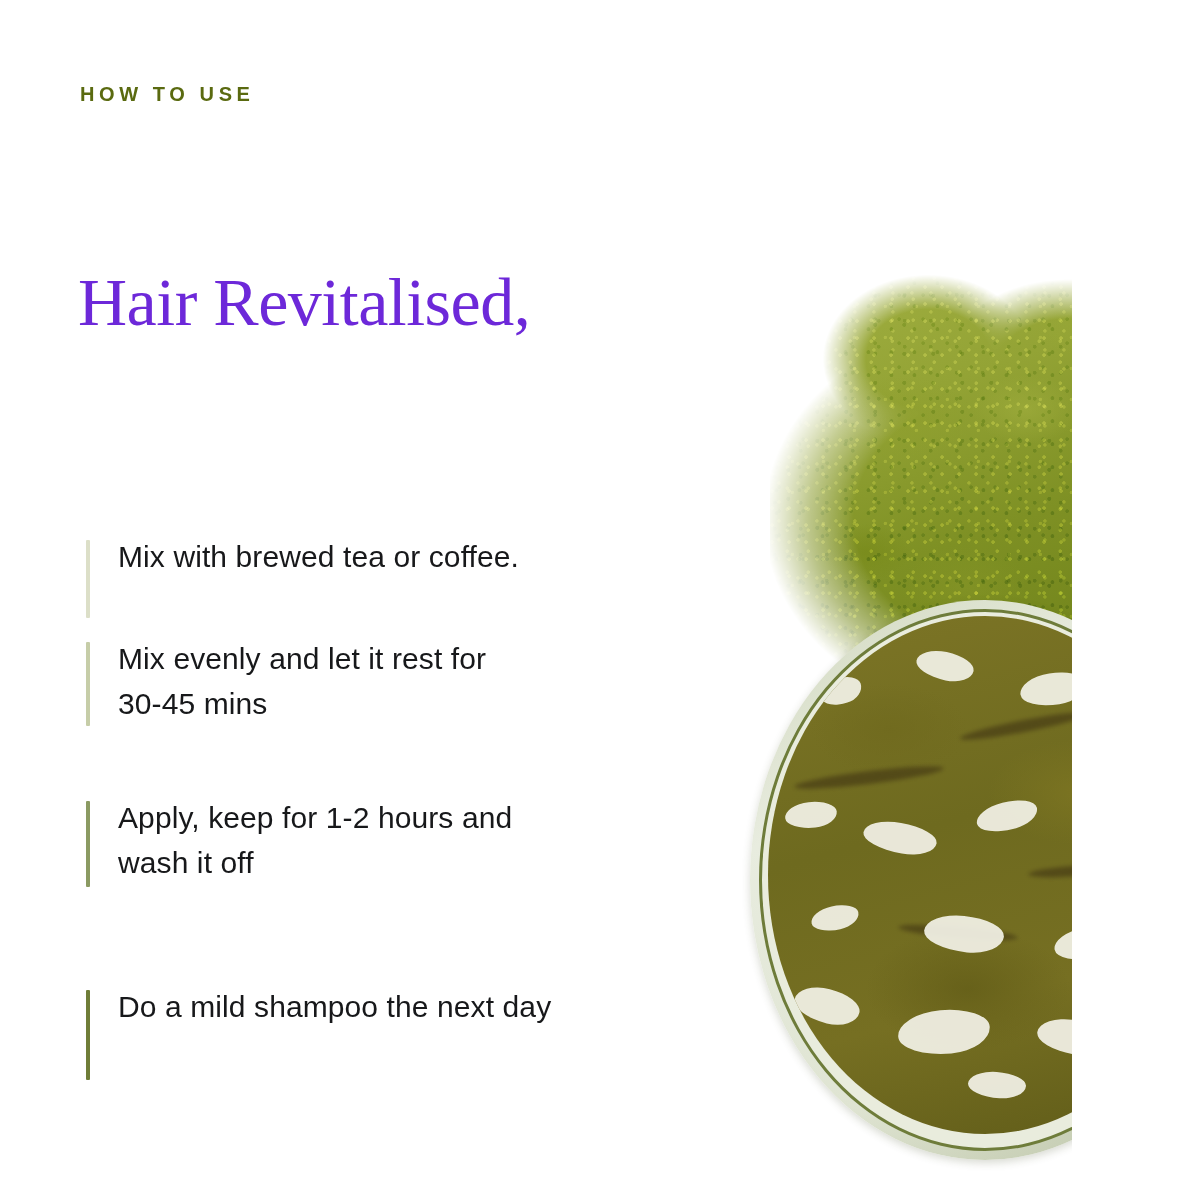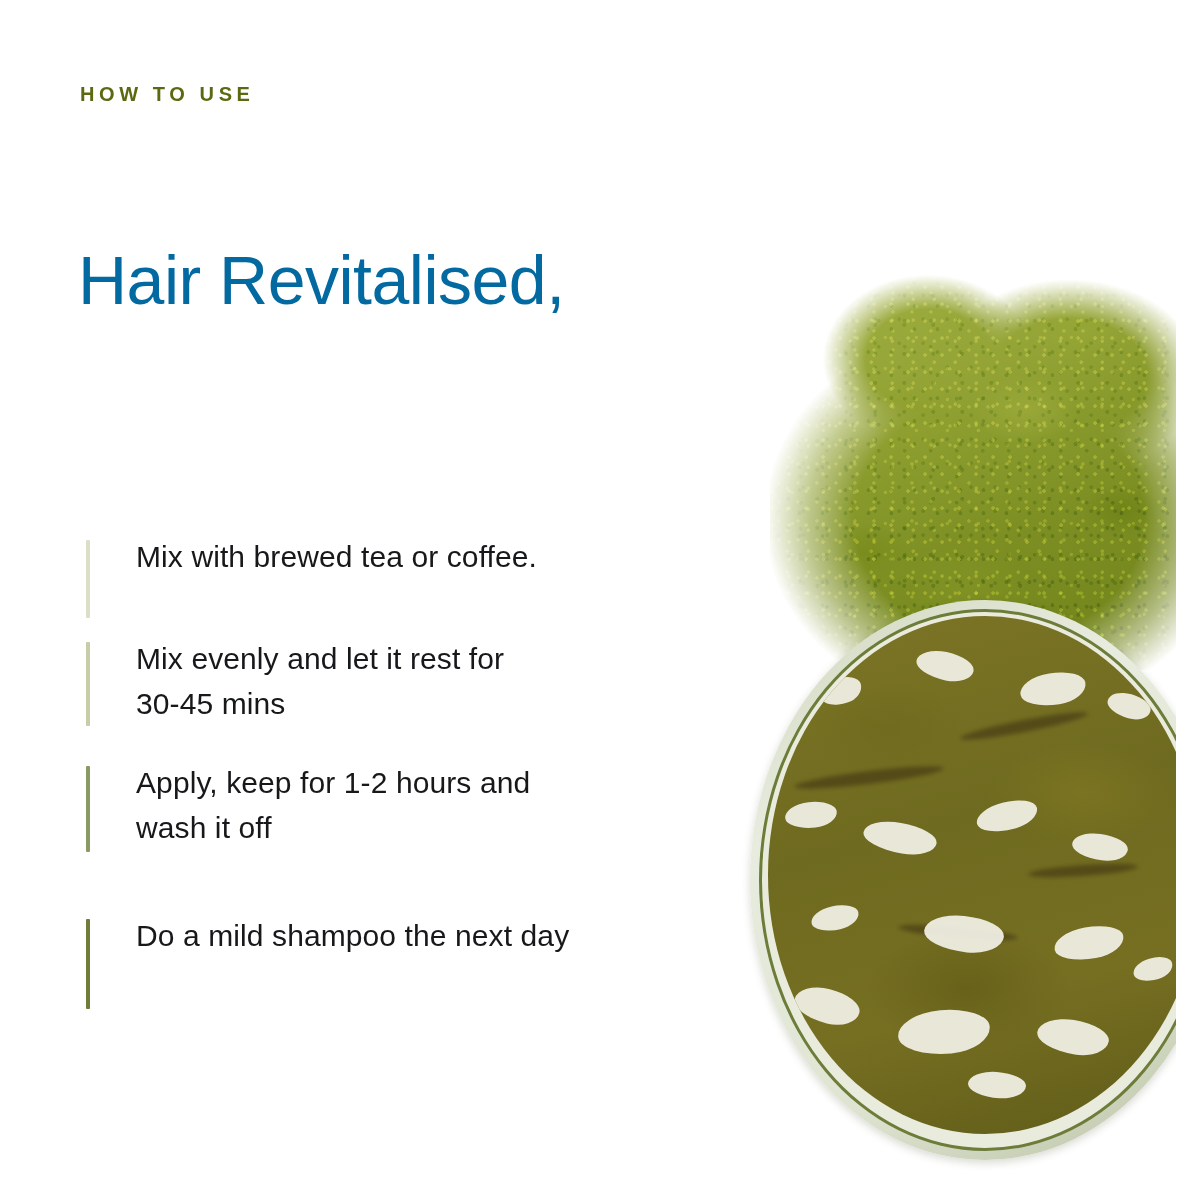--- a/index.html
+++ b/index.html
@@ -7,21 +7,21 @@
     margin: 0;
     padding: 0;
     background: #ffffff;
   }
   body {
     font-family: "Liberation Sans", sans-serif;
   }
 
   #canvas {
     position: relative;
-    width: 1176px;
+    width: 1072px;
     height: 1200px;
     background: #ffffff;
     overflow: hidden;
   }
 
   
   .eyebrow {
     position: absolute;
     left: 80px;
     top: 84px;
@@ -29,41 +29,42 @@
     font-weight: bold;
     letter-spacing: 4.6px;
     color: #5a6a10;
     line-height: 1;
     white-space: nowrap;
   }
 
   .headline {
     position: absolute;
     left: 78px;
-    top: 196px;
+    top: 218px;
     font-size: 68px;
     font-weight: normal;
-    color: #0369a1;
+    color: #6d28d9;
     line-height: 1.12;
     letter-spacing: -0.5px;
     white-space: nowrap;
+    font-family: Liberation Serif, serif;
   }
   .headline .hl-line { display: block; }
 
   
   .steps {
     position: absolute;
     left: 86px;
     top: 534px;
     width: 600px;
   }
   .step {
     position: relative;
     display: block;
-    padding-left: 50px;
+    padding-left: 32px;
     margin-bottom: 62px;
   }
   .step:last-child { margin-bottom: 8px; }
 
   .step-bar {
     position: absolute;
     left: 0;
     top: 6px;
     width: 4px;
     border-radius: 1px;
@@ -77,22 +78,22 @@
     white-space: pre-line;
   }
 
   
   .step-1 .step-bar { height: 78px;  background: #dcdfc8; }
   .step-2 .step-bar { height: 84px;  background: #c6cda8; }
   .step-3 .step-bar { height: 86px;  background: #8b9a62; }
   .step-4 .step-bar { height: 90px;  background: #6f7d38; }
 
   .step-1 { margin-bottom: 56px; }
-  .step-2 { margin-bottom: 33px; }
-  .step-3 { margin-bottom: 62px; }
+  .step-2 { margin-bottom: 68px; }
+  .step-3 { margin-bottom: 98px; }
 
   
   .product-art {
     position: absolute;
     left: 690px;
     top: 250px;
     width: 520px;
     height: 950px;
   }
 

